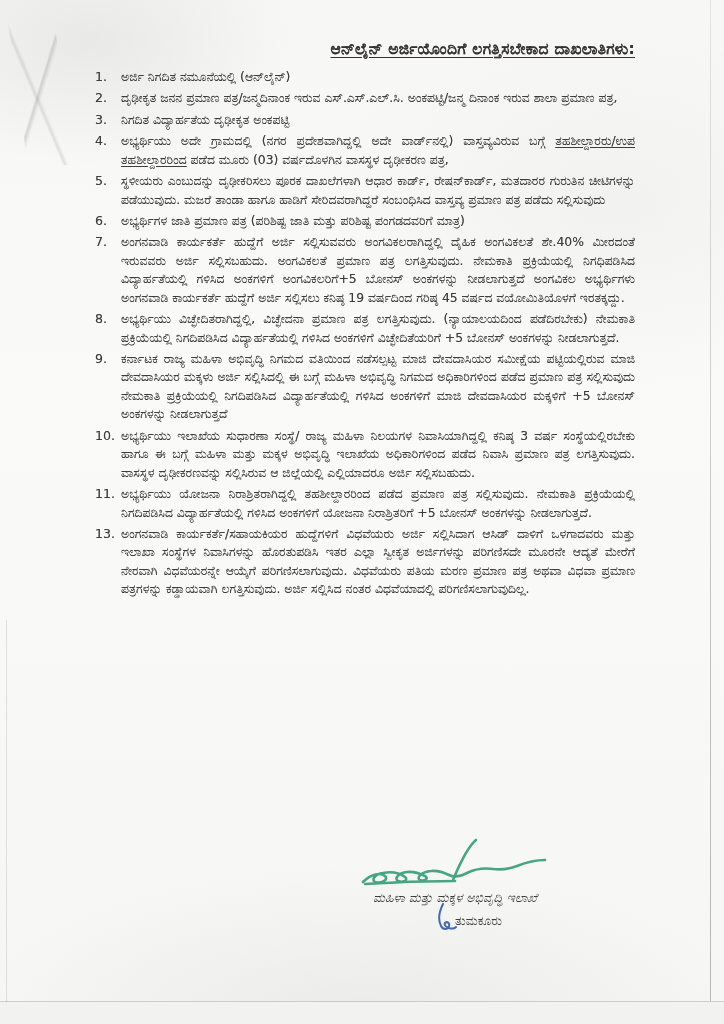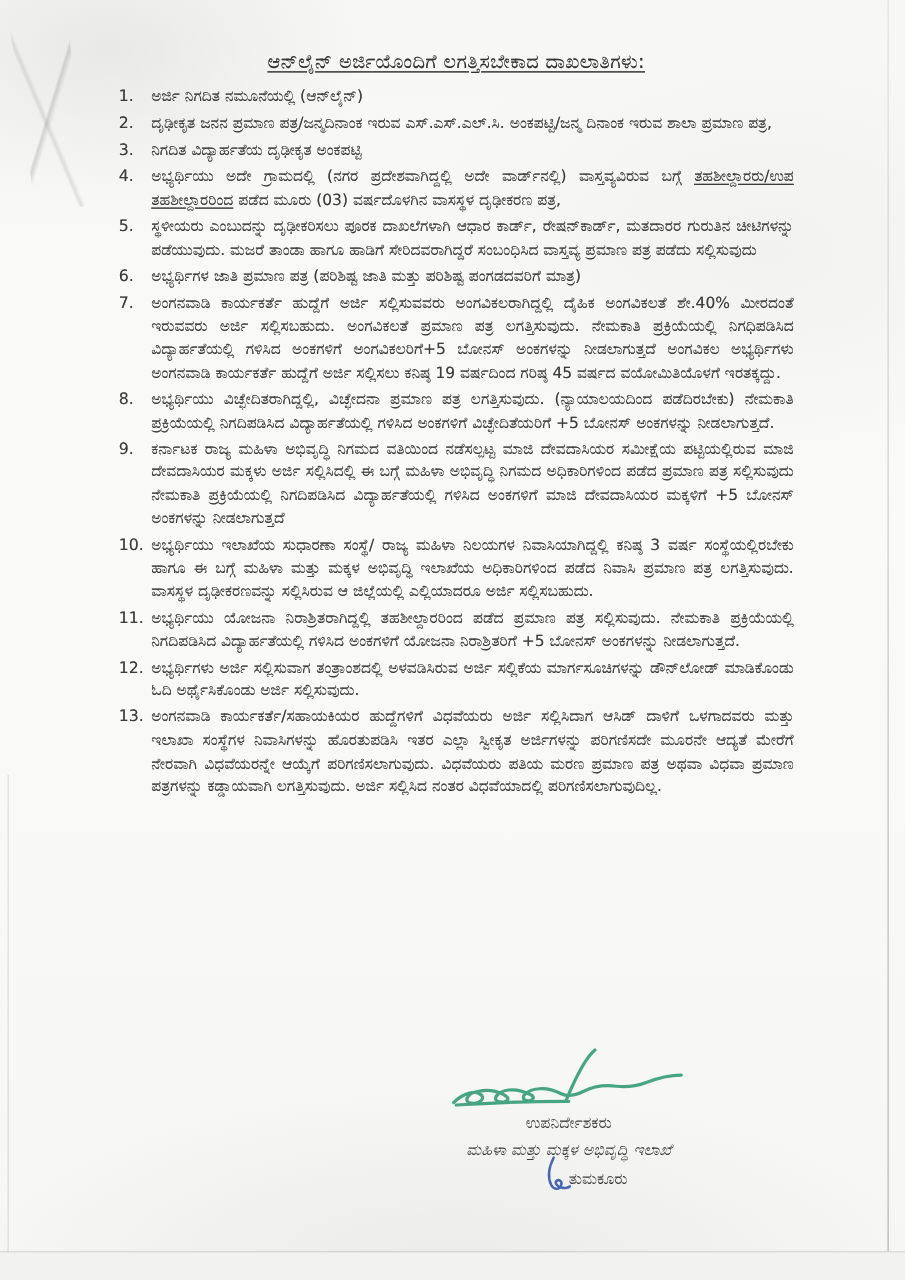--- a/index.html
+++ b/index.html
@@ -43,22 +43,22 @@
     position:absolute;left:6px;top:620px;width:1px;height:382px;
     background:rgba(175,175,173,.35);
   }
 
   .doc{
     position:absolute;left:95px;top:40px;width:540px;
     color:#3e3d3b;
     text-shadow:0 0 .5px rgba(70,70,68,.55);
   }
   .title{
-    font-size:15.5px;font-weight:normal;
-    text-align:center;
+    font-size:15.5px;font-weight:bold;
+    text-align:right;
     text-decoration:underline;
     text-underline-offset:3px;
     letter-spacing:.3px;
     margin:0 0 10px 0;
     color:#343331;
   }
   ol.items{list-style:none;margin:0;padding:0;}
   ol.items li{
     display:flex;
     margin:0 0 2.5px 0;
@@ -142,39 +142,34 @@
       </li>
       <li>
         <span class="num">10.</span>
         <span class="txt">ಅಭ್ಯರ್ಥಿಯು ಇಲಾಖೆಯ ಸುಧಾರಣಾ ಸಂಸ್ಥೆ/ ರಾಜ್ಯ ಮಹಿಳಾ ನಿಲಯಗಳ ನಿವಾಸಿಯಾಗಿದ್ದಲ್ಲಿ ಕನಿಷ್ಠ 3 ವರ್ಷ ಸಂಸ್ಥೆಯಲ್ಲಿರಬೇಕು ಹಾಗೂ ಈ ಬಗ್ಗೆ ಮಹಿಳಾ ಮತ್ತು ಮಕ್ಕಳ ಅಭಿವೃದ್ಧಿ ಇಲಾಖೆಯ ಅಧಿಕಾರಿಗಳಿಂದ ಪಡೆದ ನಿವಾಸಿ ಪ್ರಮಾಣ ಪತ್ರ ಲಗತ್ತಿಸುವುದು. ವಾಸಸ್ಥಳ ದೃಢೀಕರಣವನ್ನು ಸಲ್ಲಿಸಿರುವ ಆ ಜಿಲ್ಲೆಯಲ್ಲಿ ಎಲ್ಲಿಯಾದರೂ ಅರ್ಜಿ ಸಲ್ಲಿಸಬಹುದು.</span>
       </li>
       <li>
         <span class="num">11.</span>
         <span class="txt">ಅಭ್ಯರ್ಥಿಯು ಯೋಜನಾ ನಿರಾಶ್ರಿತರಾಗಿದ್ದಲ್ಲಿ ತಹಶೀಲ್ದಾರರಿಂದ ಪಡೆದ ಪ್ರಮಾಣ ಪತ್ರ ಸಲ್ಲಿಸುವುದು. ನೇಮಕಾತಿ ಪ್ರಕ್ರಿಯೆಯಲ್ಲಿ ನಿಗದಿಪಡಿಸಿದ ವಿದ್ಯಾರ್ಹತೆಯಲ್ಲಿ ಗಳಿಸಿದ ಅಂಕಗಳಿಗೆ ಯೋಜನಾ ನಿರಾಶ್ರಿತರಿಗೆ +5 ಬೋನಸ್ ಅಂಕಗಳನ್ನು ನೀಡಲಾಗುತ್ತದೆ.</span>
       </li>
       <li>
-        <span class="num">12.</span>
-        <span class="txt">ಅಭ್ಯರ್ಥಿಗಳು ಅರ್ಜಿ ಸಲ್ಲಿಸುವಾಗ ತಂತ್ರಾಂಶದಲ್ಲಿ ಅಳವಡಿಸಿರುವ ಅರ್ಜಿ ಸಲ್ಲಿಕೆಯ ಮಾರ್ಗಸೂಚಿಗಳನ್ನು ಡೌನ್‌ಲೋಡ್ ಮಾಡಿಕೊಂಡು ಓದಿ ಅರ್ಥೈಸಿಕೊಂಡು ಅರ್ಜಿ ಸಲ್ಲಿಸುವುದು.</span>
-      </li>
-      <li>
         <span class="num">13.</span>
         <span class="txt">ಅಂಗನವಾಡಿ ಕಾರ್ಯಕರ್ತೆ/ಸಹಾಯಕಿಯರ ಹುದ್ದೆಗಳಿಗೆ ವಿಧವೆಯರು ಅರ್ಜಿ ಸಲ್ಲಿಸಿದಾಗ ಆಸಿಡ್ ದಾಳಿಗೆ ಒಳಗಾದವರು ಮತ್ತು ಇಲಾಖಾ ಸಂಸ್ಥೆಗಳ ನಿವಾಸಿಗಳನ್ನು ಹೊರತುಪಡಿಸಿ ಇತರ ಎಲ್ಲಾ ಸ್ವೀಕೃತ ಅರ್ಜಿಗಳನ್ನು ಪರಿಗಣಿಸದೇ ಮೂರನೇ ಆದ್ಯತೆ ಮೇರೆಗೆ ನೇರವಾಗಿ ವಿಧವೆಯರನ್ನೇ ಆಯ್ಕೆಗೆ ಪರಿಗಣಿಸಲಾಗುವುದು. ವಿಧವೆಯರು ಪತಿಯ ಮರಣ ಪ್ರಮಾಣ ಪತ್ರ ಅಥವಾ ವಿಧವಾ ಪ್ರಮಾಣ ಪತ್ರಗಳನ್ನು ಕಡ್ಡಾಯವಾಗಿ ಲಗತ್ತಿಸುವುದು. ಅರ್ಜಿ ಸಲ್ಲಿಸಿದ ನಂತರ ವಿಧವೆಯಾದಲ್ಲಿ ಪರಿಗಣಿಸಲಾಗುವುದಿಲ್ಲ.</span>
       </li>
     </ol>
   </div>
 
   <div class="sig-block">
     <svg class="sig-ink" width="240" height="58" viewBox="0 0 240 58">
       <g fill="none" stroke="#2f9a74" stroke-width="2.6" stroke-linecap="round" opacity="0.88">
         <path d="M118,42 C128,18 136,6 141,2"></path>
         <path d="M28,44 C36,36 46,34 50,38 C54,42 46,46 40,44 C36,42 40,36 48,35 C58,33 66,36 70,39 C74,42 68,45 63,43 C59,41 63,35 72,34 C80,33 86,36 90,38 C94,40 90,44 85,42 C81,40 86,34 96,33 C104,32 110,35 114,37 C120,40 126,38 132,35 C140,31 150,30 158,31 C166,32 174,31 182,28 C192,24 202,22 210,22"></path>
         <path d="M30,46 C60,44 90,43 120,43"></path>
       </g>
     </svg>
-    <div class="sig-role">ಉಪನಿರ್ದೇಶಕರು</div>
     <div class="sig-dept">ಮಹಿಳಾ ಮತ್ತು ಮಕ್ಕಳ ಅಭಿವೃದ್ಧಿ ಇಲಾಖೆ</div>
     <div class="sig-place-row">
       <svg class="ink-mark" width="22" height="30" viewBox="0 0 22 30">
         <path d="M8,2 C4,10 3,18 6,24 C8,28 13,28 14,24 C15,21 12,19 10,21 C9,22 10,25 14,26 C17,27 20,26 21,25" fill="none" stroke="#2a4fa8" stroke-width="2" stroke-linecap="round" opacity="0.85"></path>
       </svg>
       <span class="sig-place">ತುಮಕೂರು</span>
     </div>
   </div>
 
 </div>

